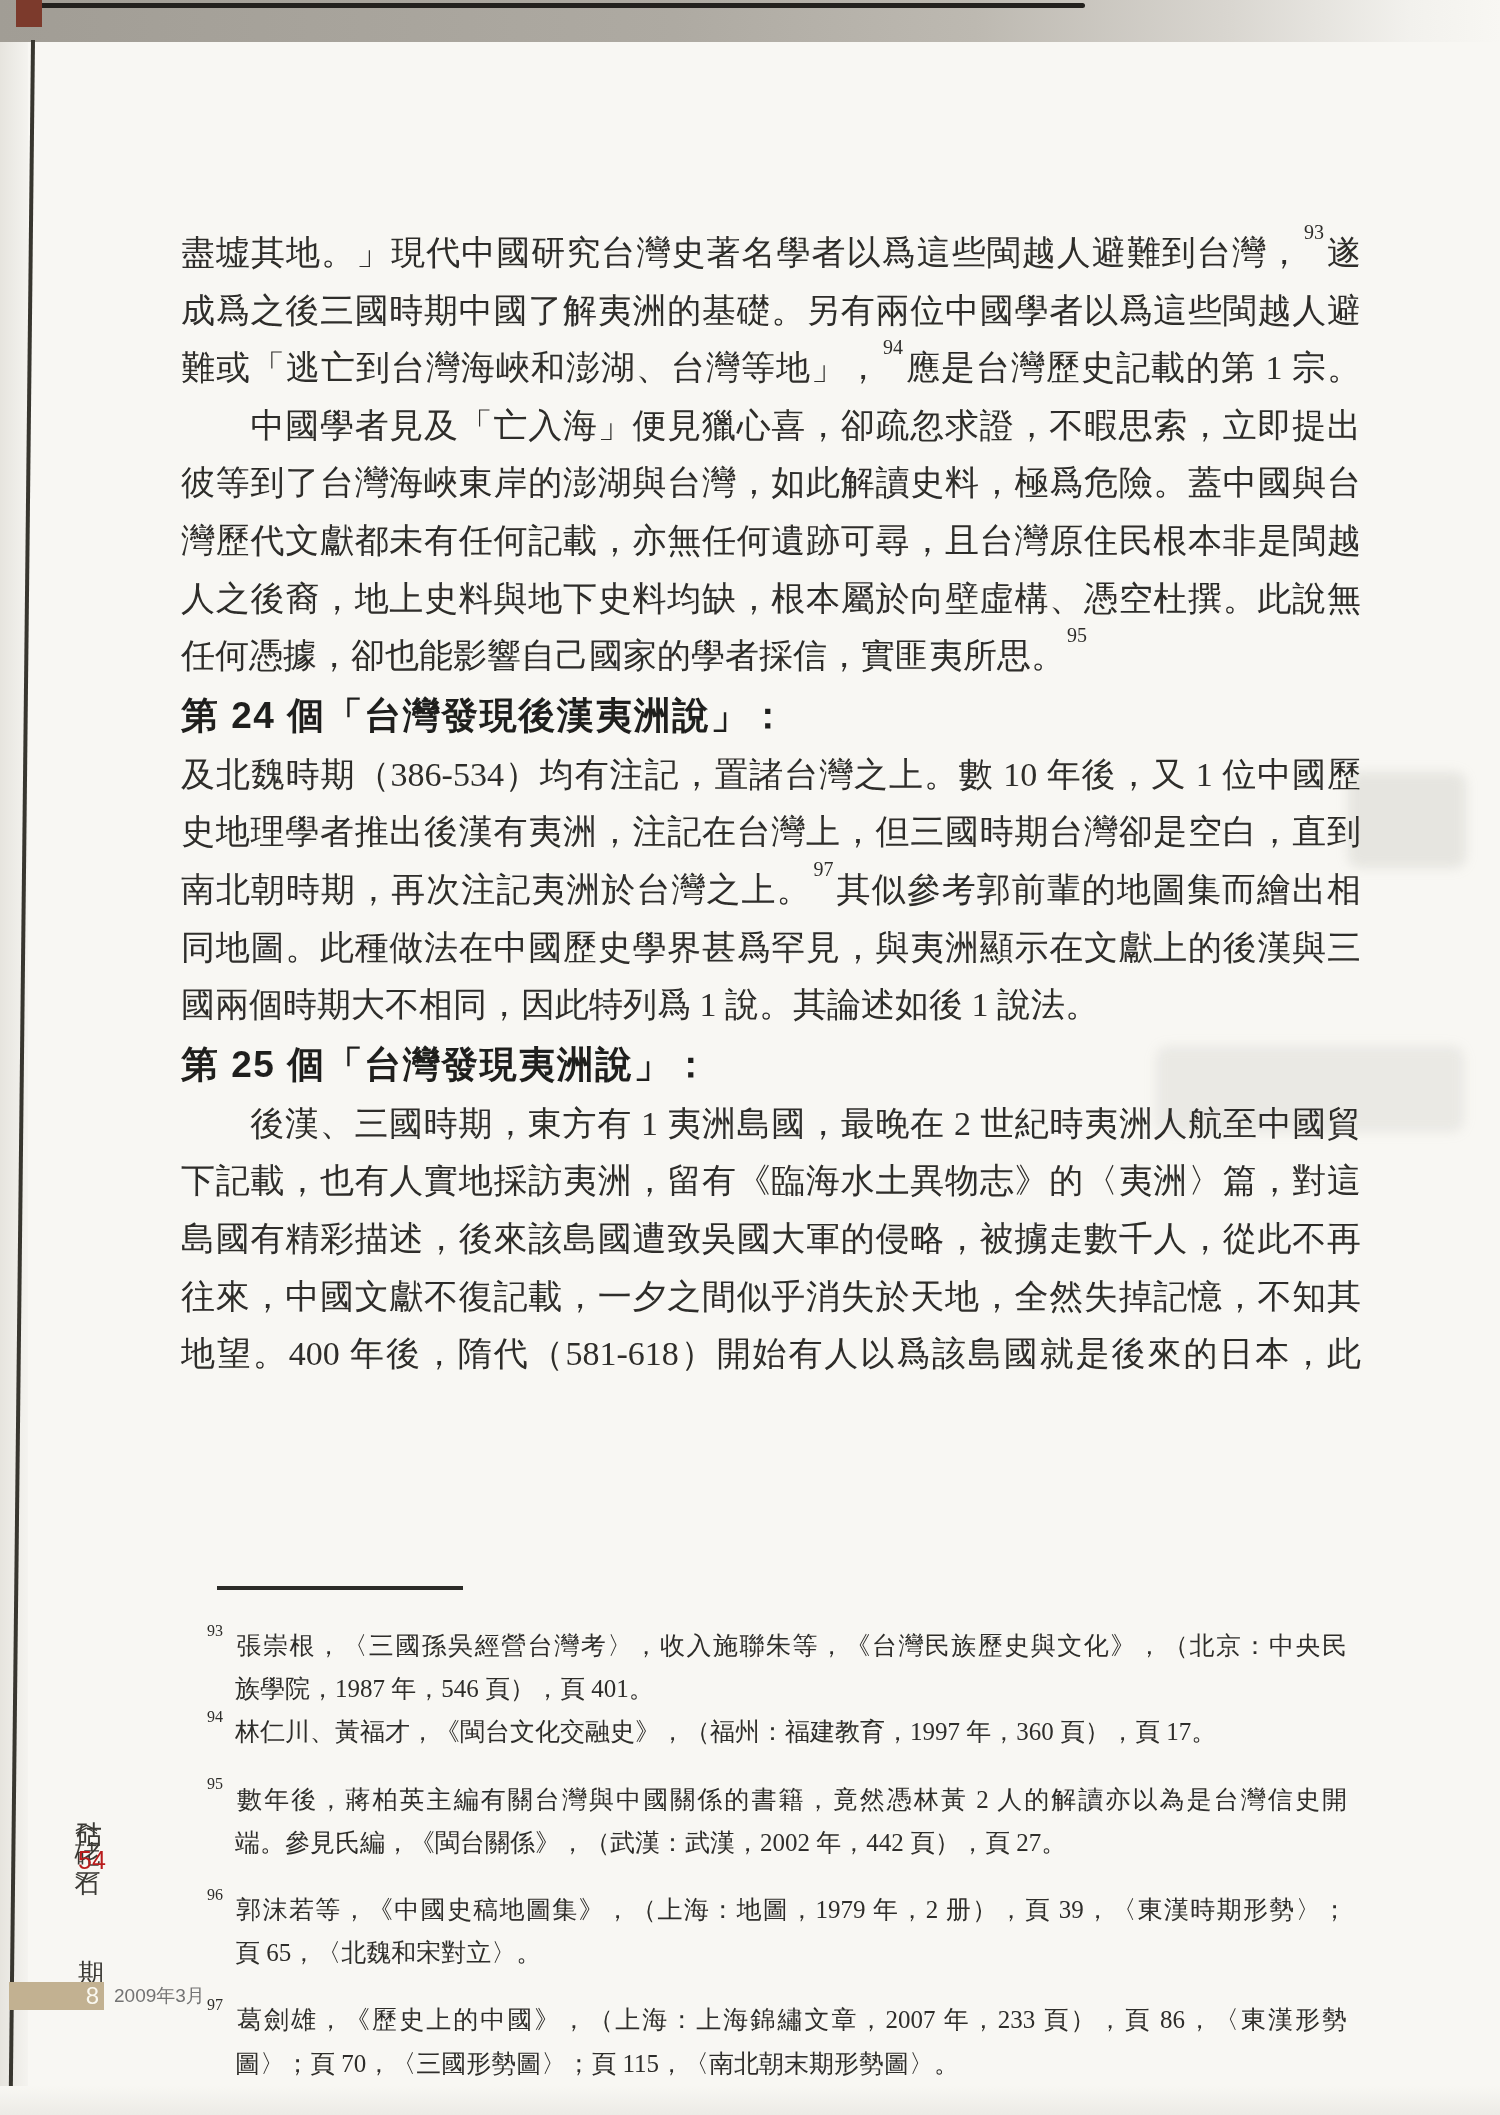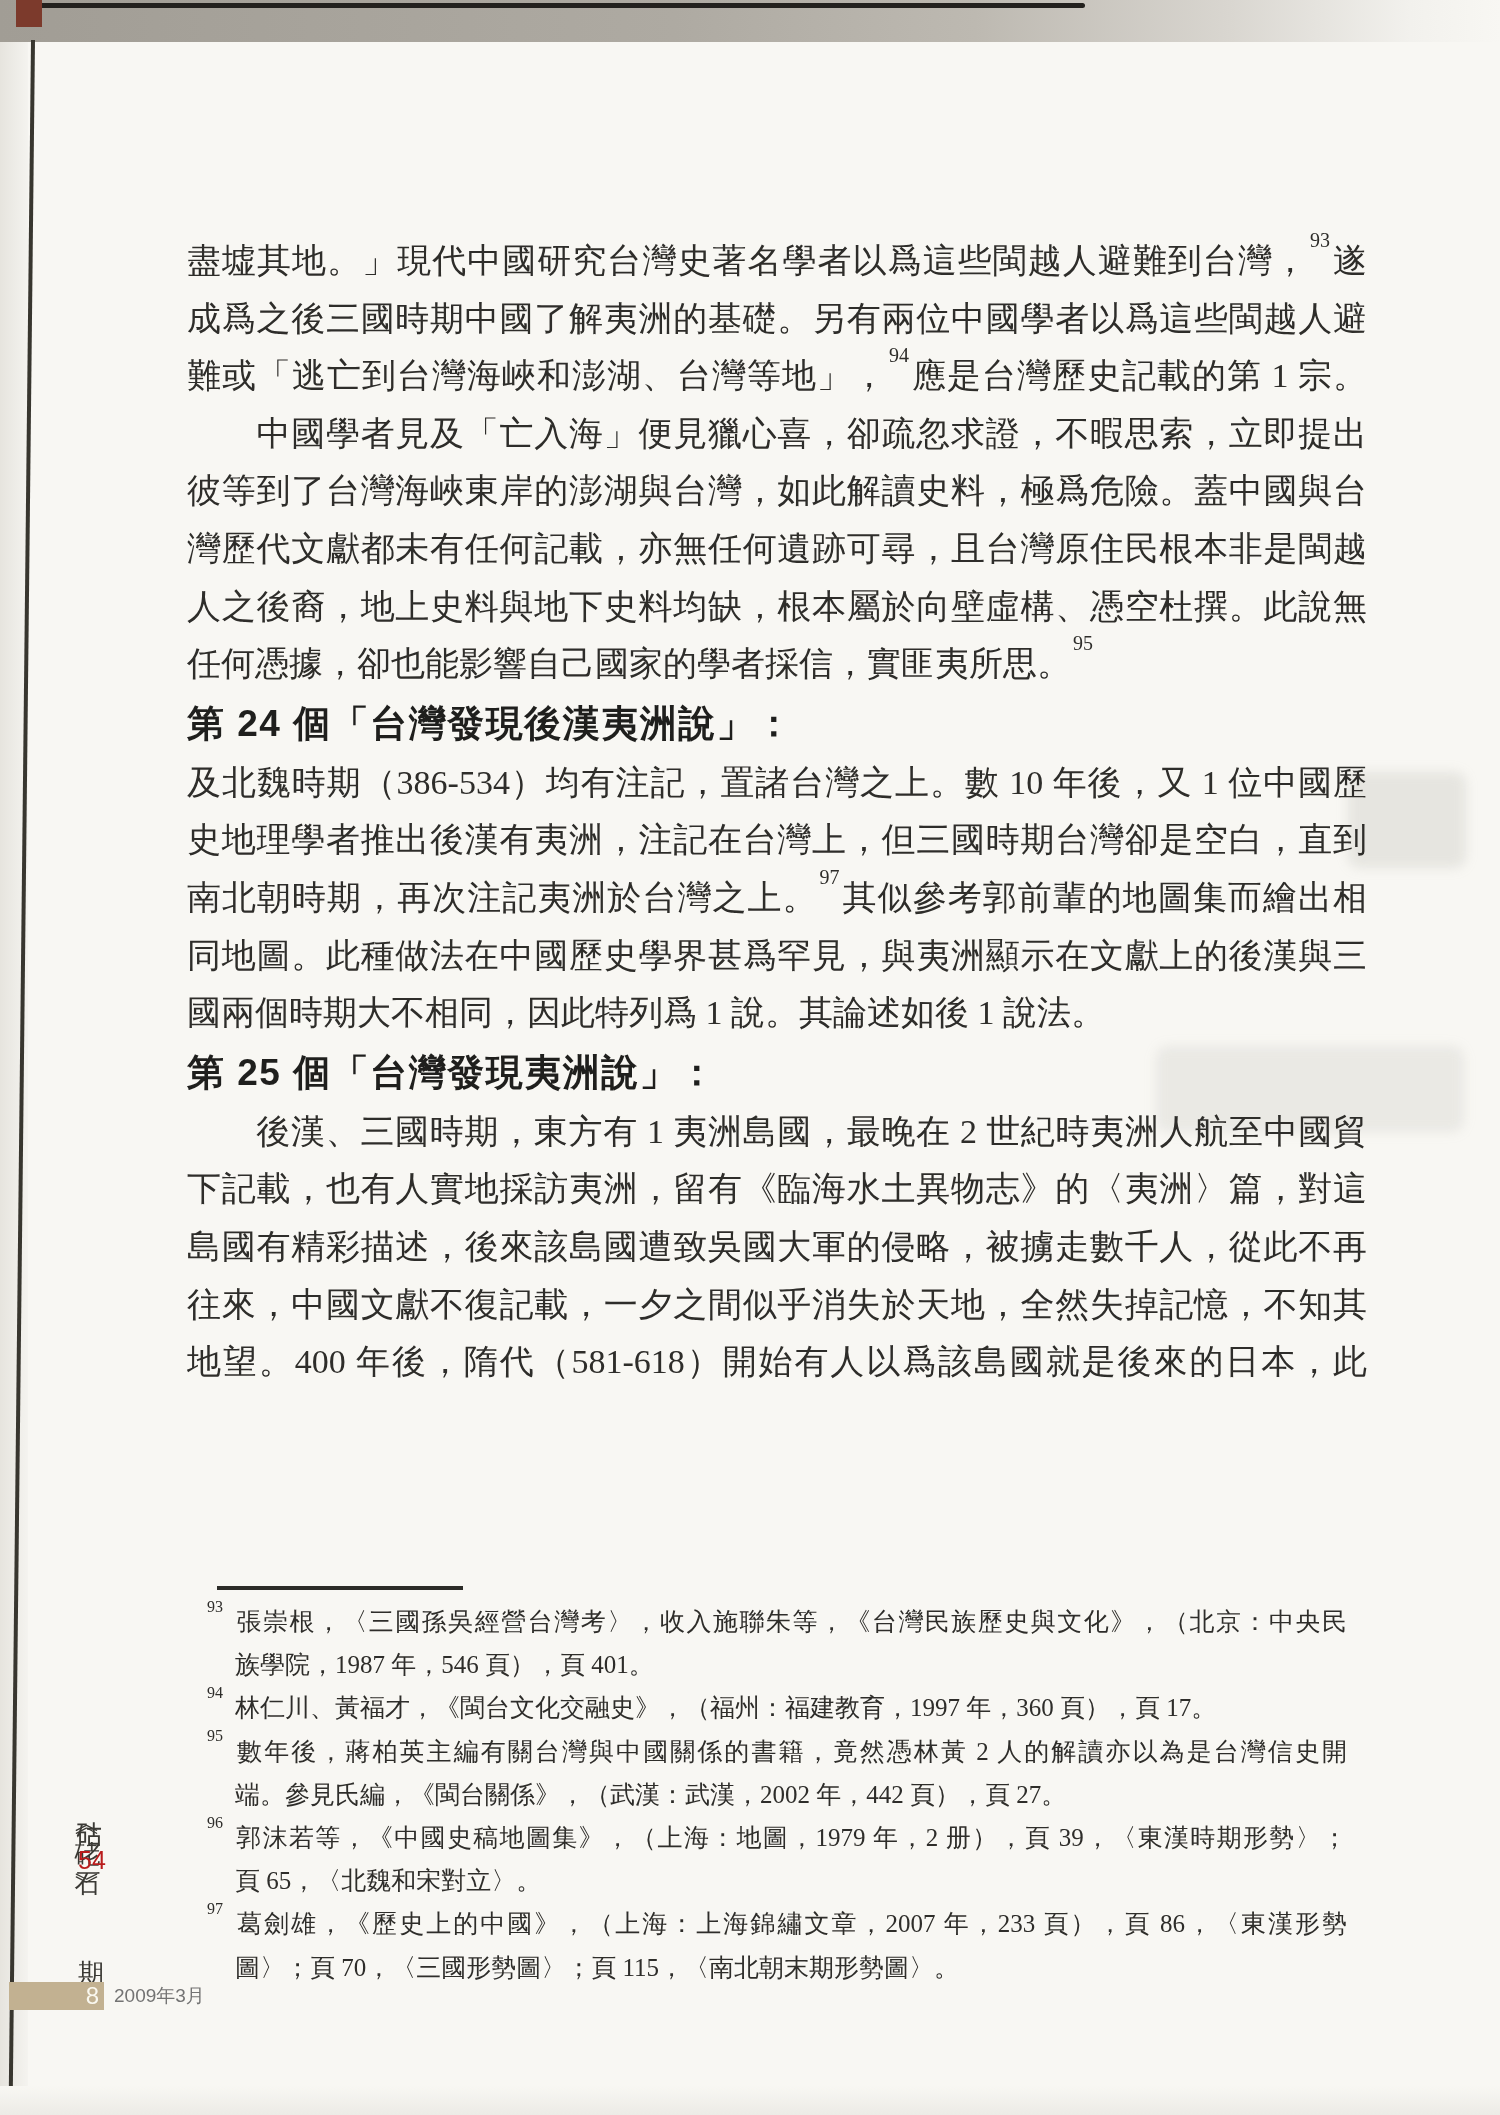--- a/index.html
+++ b/index.html
@@ -17,32 +17,32 @@
   .edge-line{position:absolute;left:31px;top:40px;width:4px;height:2075px;background:#38362f;
     transform-origin:top left;transform:rotate(0.62deg);}
   .left-shade{position:absolute;left:0;top:42px;width:28px;height:2073px;
     background:linear-gradient(to right,#e6e4de,#f4f3ef);}
   .ghost{position:absolute;background:rgba(150,147,139,0.18);filter:blur(6px);border-radius:12px;}
   .ghost-a{left:1348px;top:772px;width:118px;height:96px;}
   .ghost-b{left:1156px;top:1046px;width:308px;height:86px;background:rgba(150,147,139,0.14);}
   .bottom-shade{position:absolute;left:0;top:2086px;width:1500px;height:29px;
     background:linear-gradient(to bottom,#f8f7f3,#ecebe6);}
   
-  .body-text{position:absolute;left:181px;top:232px;width:1180px;color:#2e2d2a;font-size:34px;margin-left:6px;}
+  .body-text{position:absolute;left:181px;top:224px;width:1180px;color:#2e2d2a;font-size:34px;}
   .tline{height:57.6px;line-height:57.6px;white-space:nowrap;}
   .tline.just{white-space:normal;text-align:justify;text-align-last:justify;text-justify:inter-ideograph;}
   .tline sup{font-size:20px;line-height:0;position:relative;top:-13px;margin:0 2px;}
   .heading{height:61px;line-height:61px;font-family:"Liberation Sans","DejaVu Sans",sans-serif;
     font-weight:700;font-size:37px;letter-spacing:1.5px;color:#1f1f1d;white-space:nowrap;}
   
   .fn-rule{position:absolute;left:217px;top:1586px;width:246px;height:4px;background:#2c2c28;}
   .footnotes{position:absolute;left:207px;top:1600px;width:1140px;color:#2e2d2a;font-size:25px;}
   .footnote{padding-left:28px;}
   .fline{line-height:43.2px;white-space:nowrap;}
-  .fline.just{white-space:normal;text-align:justify;text-align-last:justify;text-justify:inter-ideograph;}
+  .fline.just{white-space:normal;text-align:justify;text-align-last:justify;text-justify:inter-ideograph;margin-top:24px;}
   .fnum{display:inline-block;width:28px;margin-left:-28px;font-size:16px;line-height:0;
     position:relative;top:-9px;}
   
   .journal-v{position:absolute;left:70px;top:1817px;writing-mode:vertical-rl;text-orientation:upright;
     font-size:26px;letter-spacing:3px;color:#3a3934;}
   .issue-num{position:absolute;left:78px;top:1846px;font-size:25px;color:#b91c1c;
     font-family:"Liberation Sans","DejaVu Sans",sans-serif;}
   .issue-label{position:absolute;left:78px;top:1956px;font-size:26px;color:#3a3934;}
   .page-box{position:absolute;left:9px;top:1982px;width:95px;height:28px;background:#c2b191;
     display:flex;justify-content:flex-end;align-items:center;padding-right:5px;box-sizing:border-box;}

